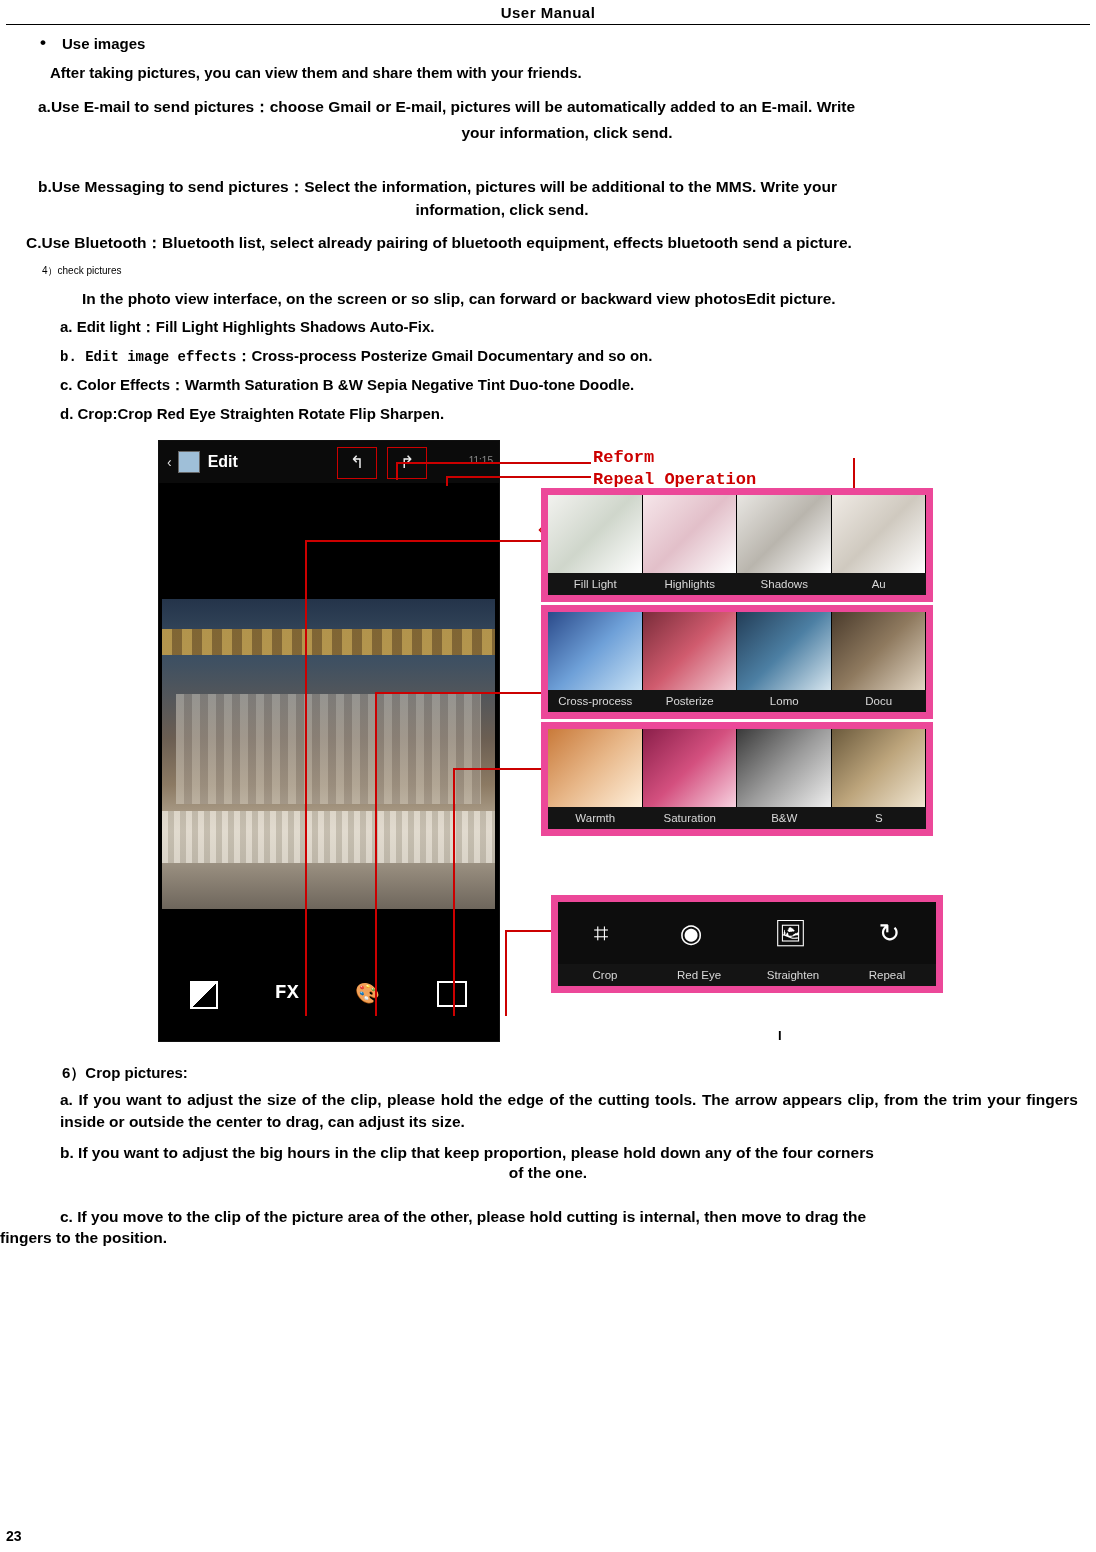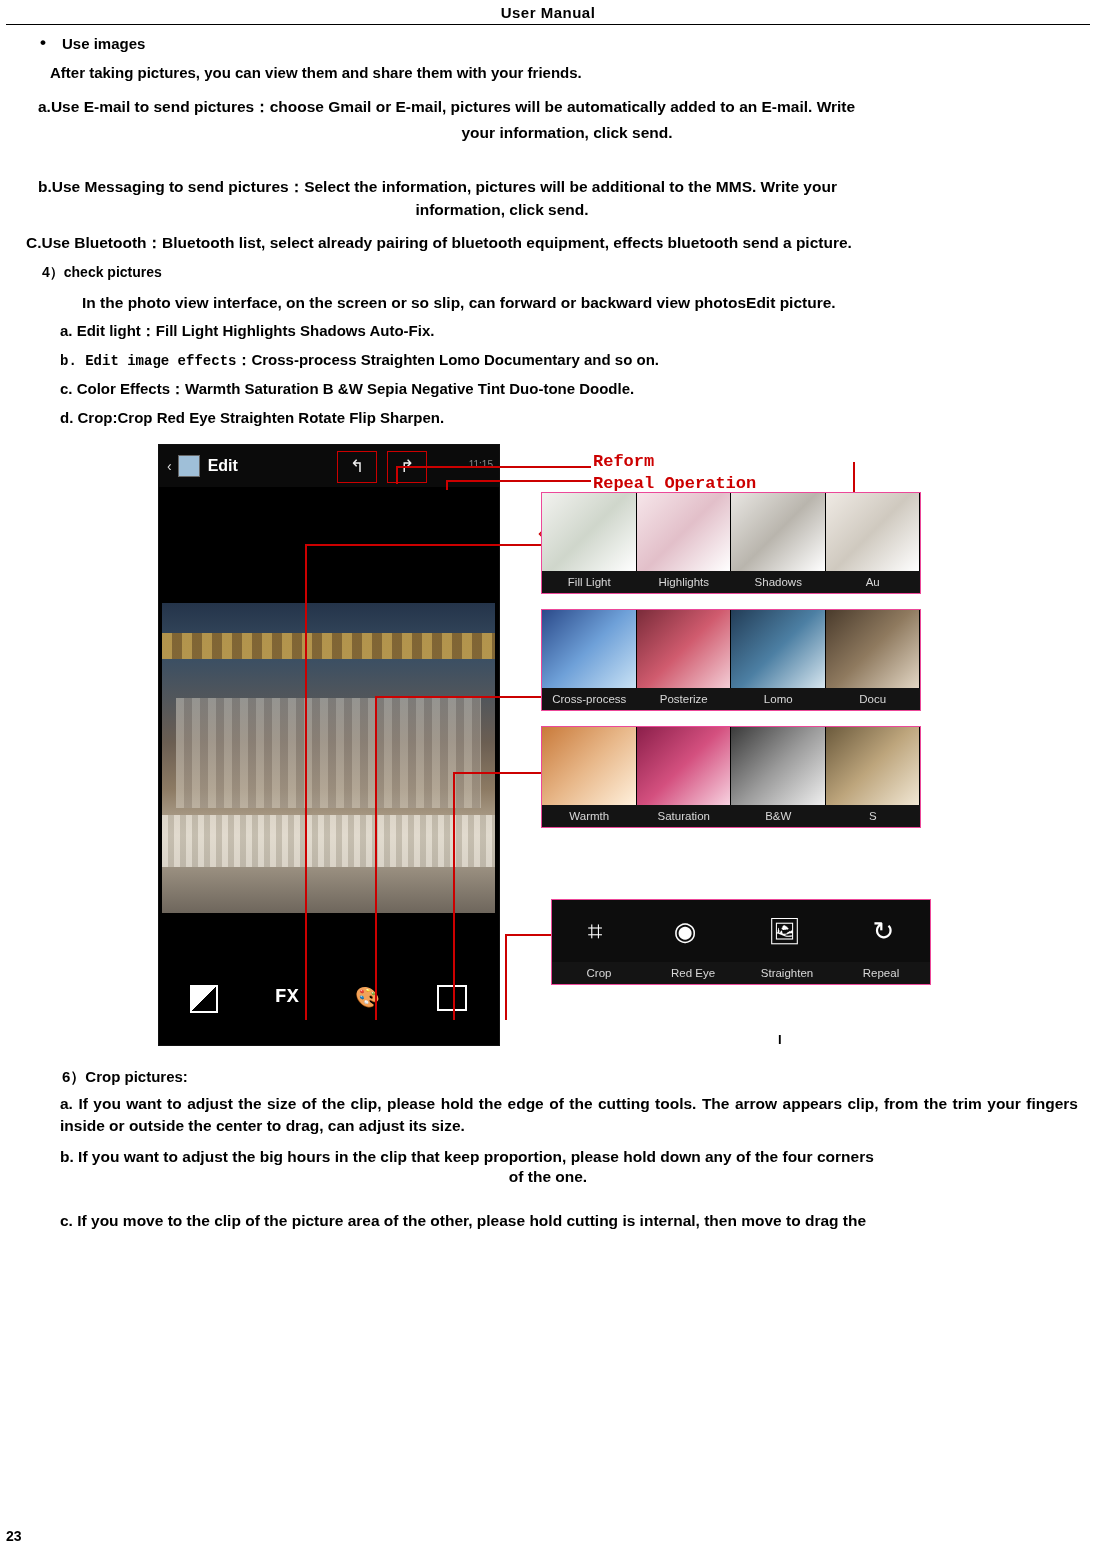--- a/index.html
+++ b/index.html
@@ -70,22 +70,22 @@
     margin-top:0px;
     padding-right:130px;
   }
   .p4 {
     margin:12px 0 0 26px;
     font-size:15.5px;
     font-weight:bold;
   }
   .p5 {
     margin:10px 0 0 42px;
-    font-size:14px;
-    font-weight:bold;
+    font-size:10px;
+    font-weight:normal;
   }
   .p6 {
     margin:12px 0 0 82px;
     font-size:15.5px;
     font-weight:bold;
   }
   .list-item {
     margin:10px 0 0 60px;
     font-size:15px;
     font-weight:bold;
@@ -173,21 +173,21 @@
     font-family:"Liberation Mono", monospace;
     font-weight:bold;
     color:#cc0000;
     font-size:17px;
   }
   .annot1 { left:440px; top:8px; }
   .annot2 { left:440px; top:30px; }
   .strip {
     position:absolute;
     background:#111;
-    border:1px solid #ec4899;
+    border:7px solid #ec4899;
   }
   .strip .cells { display:flex; height:78px; }
   .cell { width:100px; border-right:1px solid #000; position:relative; overflow:hidden; }
   .cell .img { position:absolute; inset:0; }
   .labels { display:flex; height:22px; background:#141414; align-items:center; }
   .labels span {
     width:100px; text-align:center; color:#d8d8d8; font-size:11.5px;
     font-family:"Liberation Sans", sans-serif;
   }
   .strip4 { position:absolute; }
@@ -232,21 +232,21 @@
 
   <div class="p4">
     <span>C.Use Bluetooth</span><span class="cn">：</span><span>Bluetooth list, select already pairing of bluetooth equipment, effects bluetooth send a picture.</span>
   </div>
 
   <div class="p5">4）check pictures</div>
   <div class="p6">In the photo view interface, on the screen or so slip, can forward or backward view photosEdit picture.</div>
 
   <div class="list-item">a. Edit light：Fill Light   Highlights   Shadows   Auto-Fix.</div>
   <div class="list-item">
-    <span class="mono">b. Edit image effects</span><span>：</span><span>Cross-process   Straighten   Lomo   Documentary and so on.</span>
+    <span class="mono">b. Edit image effects</span><span>：</span><span>Cross-process   Posterize   Gmail   Documentary and so on.</span>
   </div>
   <div class="list-item">c. Color Effects：Warmth   Saturation B &amp;W   Sepia   Negative   Tint   Duo-tone   Doodle.</div>
   <div class="list-item">d. Crop:Crop   Red Eye   Straighten   Rotate   Flip   Sharpen.</div>
 
   <div class="figure">
 
     <div class="phone">
       <div class="phone-top">
         <span class="phone-back">‹</span>
         <span class="phone-icon"></span>
@@ -375,15 +375,16 @@
     </div>
 
     <div class="f-caption">I</div>
   </div>
 
   <div class="p7">6）Crop pictures:</div>
   <div class="p8">a. If you want to adjust the size of the clip, please hold the edge of the cutting tools. The arrow appears clip, from the trim your fingers inside or outside the center to drag, can adjust its size.</div>
   <div class="p9">b. If you want to adjust the big hours in the clip that keep proportion, please hold down any of the four corners</div>
   <div class="p9b">of the one.</div>
   <div class="p10">c. If you move to the clip of the picture area of the other, please hold cutting is internal, then move to drag the</div>
+  <div class="p10b">fingers to the position.</div>
 
   <div class="pagenum">23</div>
 </div>
 
 </body></html>

